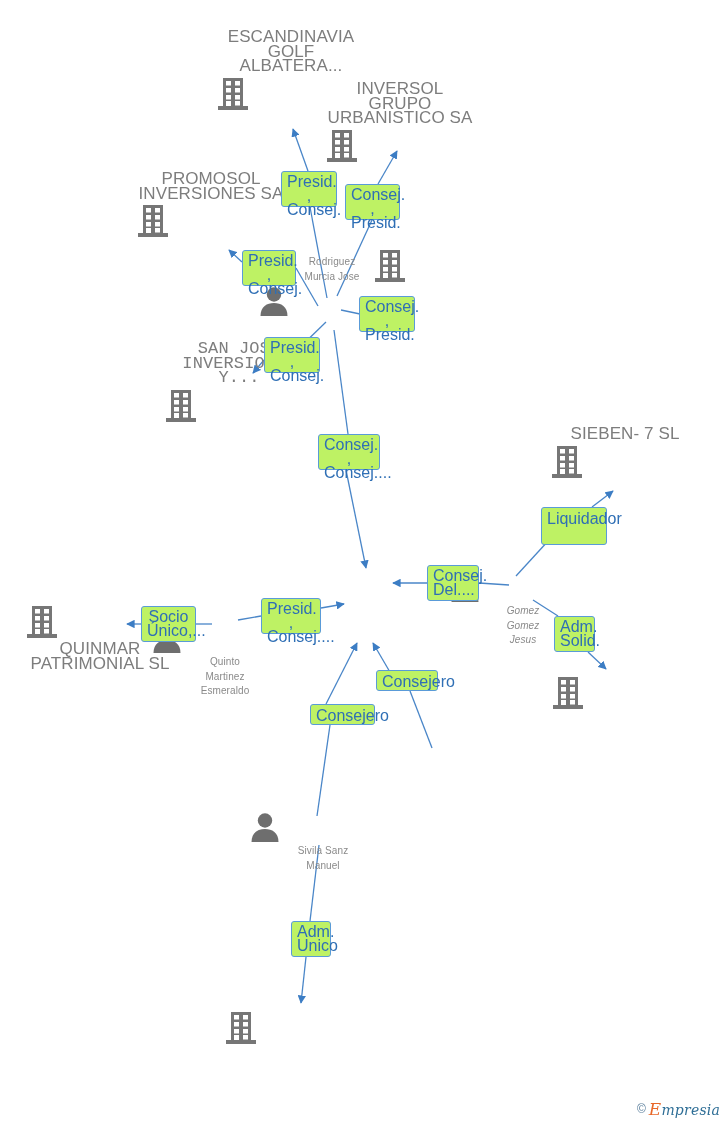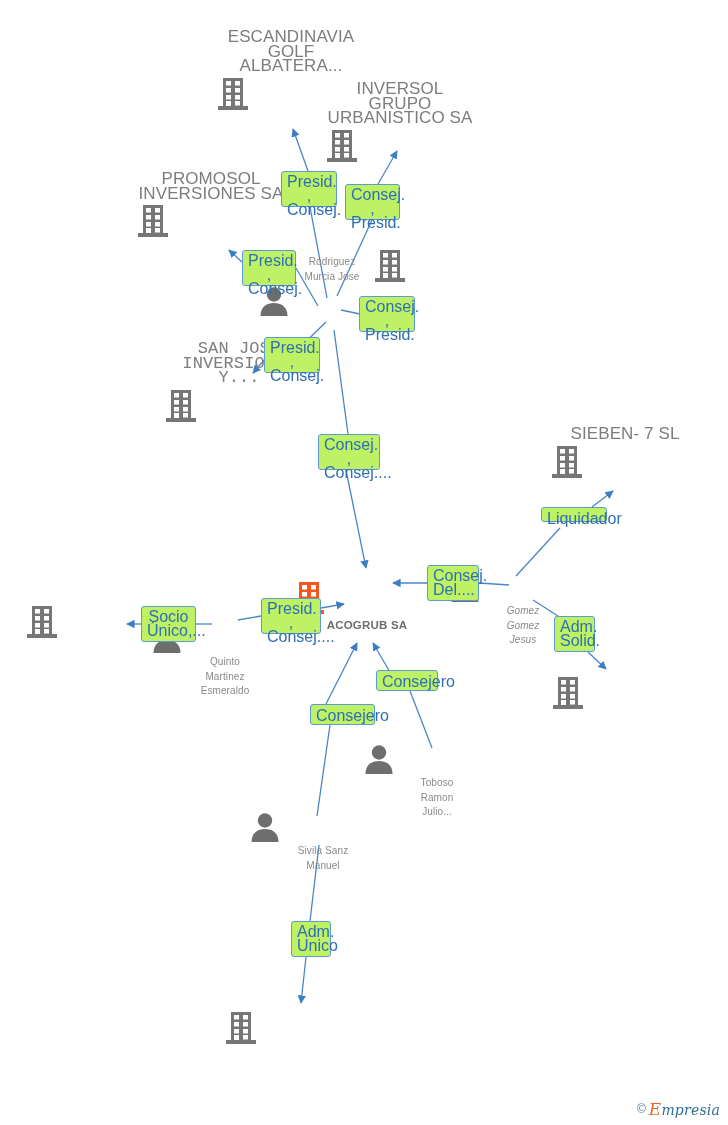--- a/index.html
+++ b/index.html
@@ -229,20 +229,22 @@
         <rect x="10" y="5" width="5" height="4.5" fill="#fff"></rect>
           <rect x="19" y="5" width="5" height="4.5" fill="#fff"></rect>
         <rect x="10" y="12" width="5" height="4.5" fill="#fff"></rect>
           <rect x="19" y="12" width="5" height="4.5" fill="#fff"></rect>
         <rect x="10" y="19" width="5" height="4.5" fill="#fff"></rect>
           <rect x="19" y="19" width="5" height="4.5" fill="#fff"></rect>
         <rect x="10" y="25" width="5" height="5" fill="#fff"></rect>
           <rect x="19" y="25" width="5" height="4.5" fill="#fff"></rect>
       </svg>
     </span>
+    <span class="caption">QUINMAR
+PATRIMONIAL SL</span>
   </div>
 
   <div class="node company" style="left:626px;top:675px;">
     <span class="icon">
       <svg class="bld" width="34" height="36" viewBox="0 0 34 36" xmlns="http://www.w3.org/2000/svg">
         <rect x="7" y="2" width="20" height="28" fill="#767676"></rect>
         <rect x="2" y="30" width="30" height="4" fill="#767676"></rect>
         <rect x="10" y="5" width="5" height="4.5" fill="#fff"></rect>
           <rect x="19" y="5" width="5" height="4.5" fill="#fff"></rect>
         <rect x="10" y="12" width="5" height="4.5" fill="#fff"></rect>
@@ -265,37 +267,20 @@
         <rect x="10" y="12" width="5" height="4.5" fill="#fff"></rect>
           <rect x="19" y="12" width="5" height="4.5" fill="#fff"></rect>
         <rect x="10" y="19" width="5" height="4.5" fill="#fff"></rect>
           <rect x="19" y="19" width="5" height="4.5" fill="#fff"></rect>
         <rect x="10" y="25" width="5" height="5" fill="#fff"></rect>
           <rect x="19" y="25" width="5" height="4.5" fill="#fff"></rect>
       </svg>
     </span>
   </div>
 
-  <div class="node focus" style="left:367px;top:580px;">
-    <span class="icon">
-      <svg class="bld" width="34" height="36" viewBox="0 0 34 36" xmlns="http://www.w3.org/2000/svg">
-        <rect x="7" y="2" width="20" height="28" fill="#f4561e"></rect>
-        <rect x="2" y="30" width="30" height="4" fill="#f4561e"></rect>
-        <rect x="10" y="5" width="5" height="4.5" fill="#fff"></rect>
-          <rect x="19" y="5" width="5" height="4.5" fill="#fff"></rect>
-        <rect x="10" y="12" width="5" height="4.5" fill="#fff"></rect>
-          <rect x="19" y="12" width="5" height="4.5" fill="#fff"></rect>
-        <rect x="10" y="19" width="5" height="4.5" fill="#fff"></rect>
-          <rect x="19" y="19" width="5" height="4.5" fill="#fff"></rect>
-        <rect x="10" y="25" width="5" height="5" fill="#fff"></rect>
-          <rect x="19" y="25" width="5" height="4.5" fill="#fff"></rect>
-      </svg>
-    </span>
-    <span class="caption">ACOGRUB SA</span>
-  </div>
 
   <div class="node person caption-top" style="left:332px;top:255px;">
     <span class="caption">Rodriguez
 Murcia Jose</span>
     <span class="icon">
       <svg class="prs" width="34" height="30" viewBox="0 0 34 30" xmlns="http://www.w3.org/2000/svg">
         <circle cx="17" cy="8.5" r="7.2" fill="#6e6e6e"></circle>
         <path d="M 3.5 30 C 3.5 20.5 10 17 17 17 C 24 17 30.5 20.5 30.5 30 Z" fill="#6e6e6e"></path>
       </svg>
     </span>
@@ -318,31 +303,20 @@
       <svg class="prs" width="34" height="30" viewBox="0 0 34 30" xmlns="http://www.w3.org/2000/svg">
         <circle cx="17" cy="8.5" r="7.2" fill="#6e6e6e"></circle>
         <path d="M 3.5 30 C 3.5 20.5 10 17 17 17 C 24 17 30.5 20.5 30.5 30 Z" fill="#6e6e6e"></path>
       </svg>
     </span>
     <span class="caption">Quinto
 Martinez
 Esmeraldo</span>
   </div>
 
-  <div class="node person" style="left:437px;top:744px;">
-    <span class="icon">
-      <svg class="prs" width="34" height="30" viewBox="0 0 34 30" xmlns="http://www.w3.org/2000/svg">
-        <circle cx="17" cy="8.5" r="7.2" fill="#6e6e6e"></circle>
-        <path d="M 3.5 30 C 3.5 20.5 10 17 17 17 C 24 17 30.5 20.5 30.5 30 Z" fill="#6e6e6e"></path>
-      </svg>
-    </span>
-    <span class="caption">Toboso
-Ramon
-Julio...</span>
-  </div>
 
   <div class="node person" style="left:323px;top:812px;">
     <span class="icon">
       <svg class="prs" width="34" height="30" viewBox="0 0 34 30" xmlns="http://www.w3.org/2000/svg">
         <circle cx="17" cy="8.5" r="7.2" fill="#6e6e6e"></circle>
         <path d="M 3.5 30 C 3.5 20.5 10 17 17 17 C 24 17 30.5 20.5 30.5 30 Z" fill="#6e6e6e"></path>
       </svg>
     </span>
     <span class="caption">Sivila Sanz
 Manuel</span>
@@ -353,21 +327,21 @@
   <div class="chip" style="left:345px;top:184px;width:55px;height:36px;">Consej. ,
 Presid.</div>
   <div class="chip" style="left:242px;top:250px;width:54px;height:36px;">Presid. ,
 Consej.</div>
   <div class="chip" style="left:359px;top:296px;width:56px;height:36px;">Consej. ,
 Presid.</div>
   <div class="chip" style="left:264px;top:337px;width:56px;height:36px;">Presid. ,
 Consej.</div>
   <div class="chip" style="left:318px;top:434px;width:62px;height:36px;">Consej. ,
 Consej....</div>
-  <div class="chip" style="left:541px;top:507px;width:66px;height:15px;line-height:15px;">Liquidador</div>
+  <div class="chip" style="left:541px;top:507px;width:66px;height:38px;line-height:15px;">Liquidador</div>
   <div class="chip" style="left:427px;top:565px;width:52px;height:36px;">Consej.
 Del....</div>
   <div class="chip" style="left:554px;top:616px;width:41px;height:36px;">Adm.
 Solid.</div>
   <div class="chip" style="left:141px;top:606px;width:55px;height:36px;">Socio
 Único,...</div>
   <div class="chip" style="left:261px;top:598px;width:60px;height:36px;">Presid. ,
 Consej....</div>
   <div class="chip" style="left:310px;top:704px;width:65px;height:21px;line-height:15px;">Consejero</div>
   <div class="chip" style="left:376px;top:670px;width:62px;height:21px;line-height:15px;">Consejero</div>

